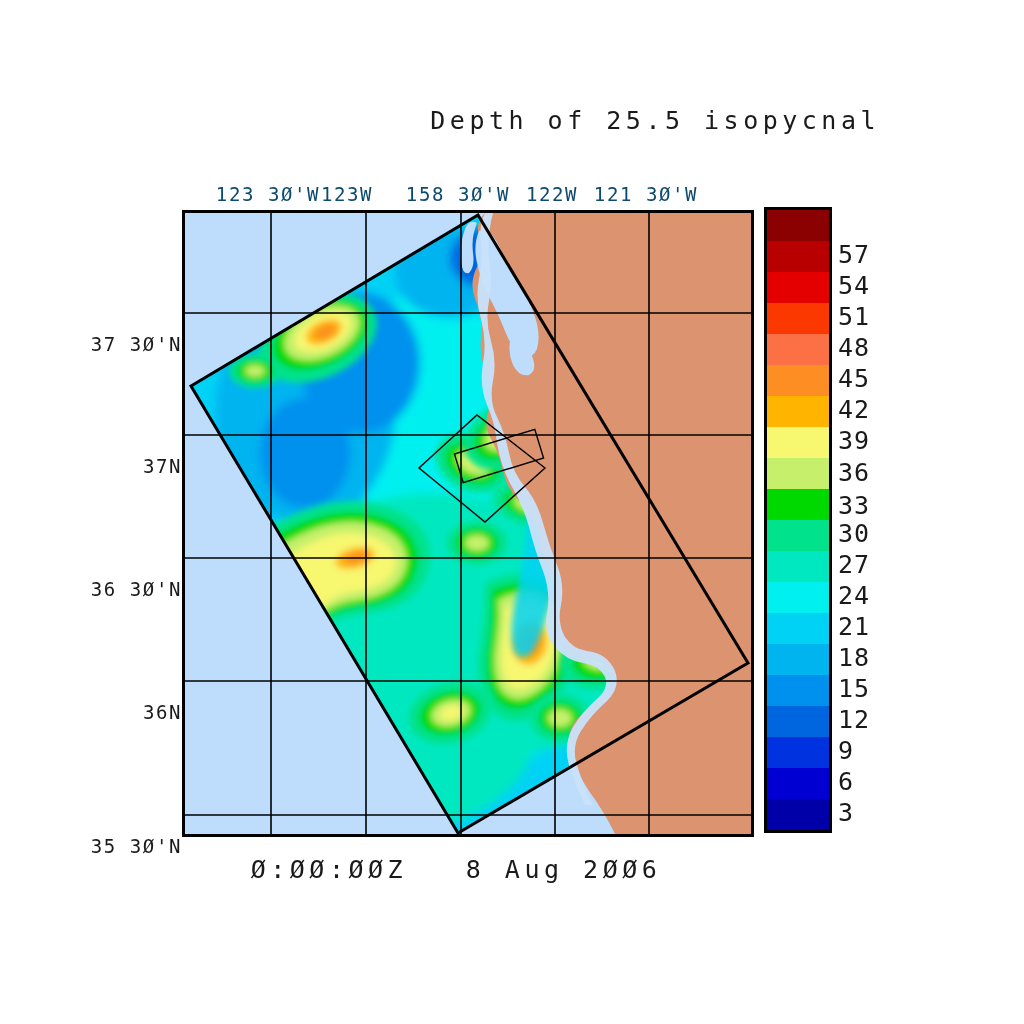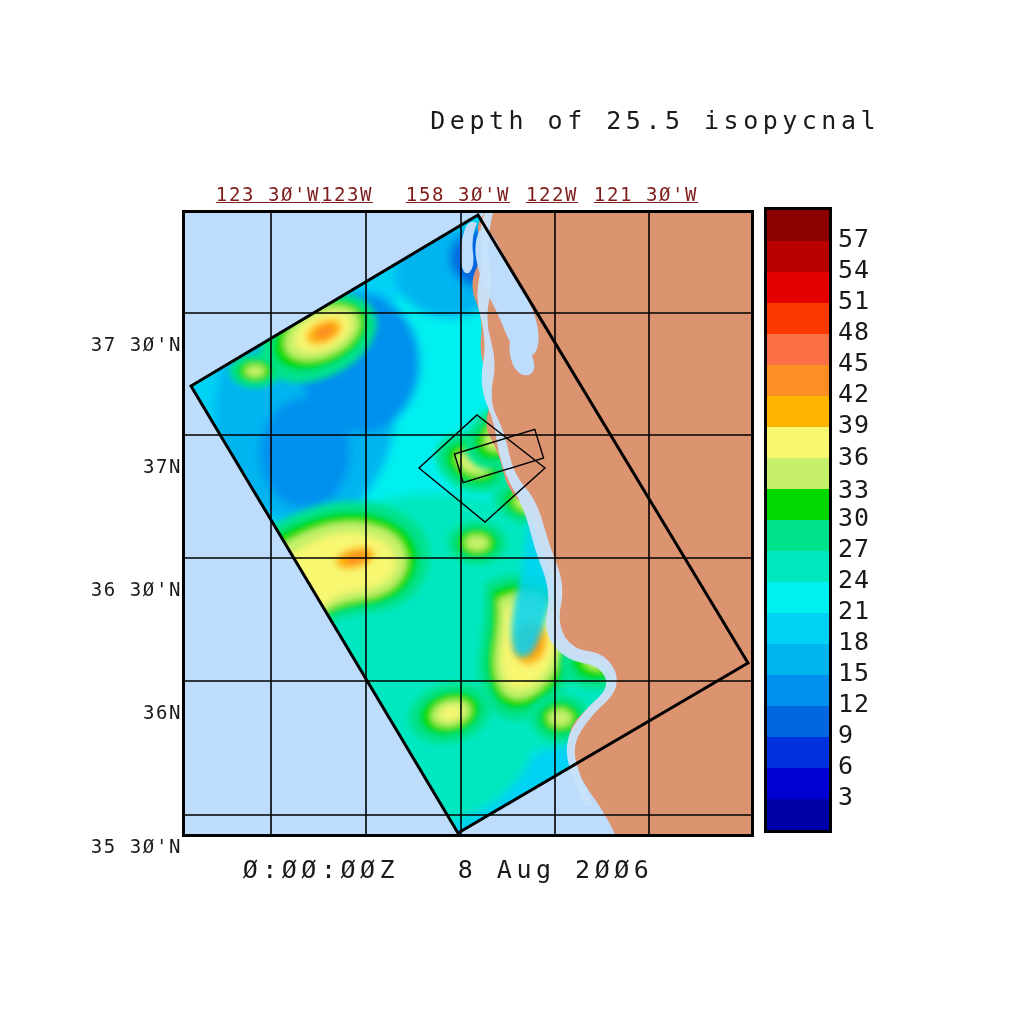--- a/index.html
+++ b/index.html
@@ -3,38 +3,38 @@
 <meta charset="utf-8">
 <style>
   html,body{margin:0;padding:0;background:#ffffff;}
   body{width:1024px;height:1024px;overflow:hidden;
        font-family:"DejaVu Sans Mono","Liberation Mono",monospace;}
   #root{position:relative;width:1024px;height:1024px;background:#fff;}
 
   .ttl{position:absolute;left:0;top:106px;width:880px;text-align:right;
        font-size:25px;letter-spacing:4.5px;color:#1a1a1a;white-space:pre;}
 
-  .caption{position:absolute;left:8px;top:855px;width:880px;text-align:center;
+  .caption{position:absolute;left:16px;top:855px;width:880px;text-align:center;
        font-size:25px;letter-spacing:4.5px;color:#1a1a1a;white-space:pre;}
 
   .lonlab{position:absolute;top:183px;font-size:19px;letter-spacing:1.6px;
-       color:#7f1d1d;white-space:pre;transform:translateX(-50%);text-decoration:underline;}
+       color:#0c4a6e;white-space:pre;transform:translateX(-50%);}
   .latlab{position:absolute;font-size:19px;letter-spacing:1.6px;color:#1a1a1a;
        white-space:pre;text-align:right;transform:translateY(-50%);right:842px;margin-top:34px;}
 
   #plot{position:absolute;left:182px;top:210px;width:566px;height:621px;
         border:3px solid #000;box-sizing:content-box;background:#BEDDFC;}
   #plotclip{position:absolute;inset:0;overflow:hidden;}
   #mapsvg{position:absolute;left:0;top:0;}
 
   #cbar{position:absolute;left:764px;top:207px;width:62px;height:620px;
         border:3px solid #000;box-sizing:content-box;}
   #cbar .band{width:100%;}
   .cblab{position:absolute;left:838px;font-size:25px;color:#1a1a1a;
-        white-space:pre;transform:translateY(-50%);letter-spacing:1px;}
+        white-space:pre;transform:translateY(-50%);letter-spacing:1px;margin-top:16px;}
 </style>
 </head>
 <body>
 
 <div id="root">
 
   <div class="ttl">Depth of 25.5 isopycnal</div>
 
   <div class="lonlab" style="left:268px">123 3Ø'W</div>
   <div class="lonlab" style="left:347px">123W</div>

